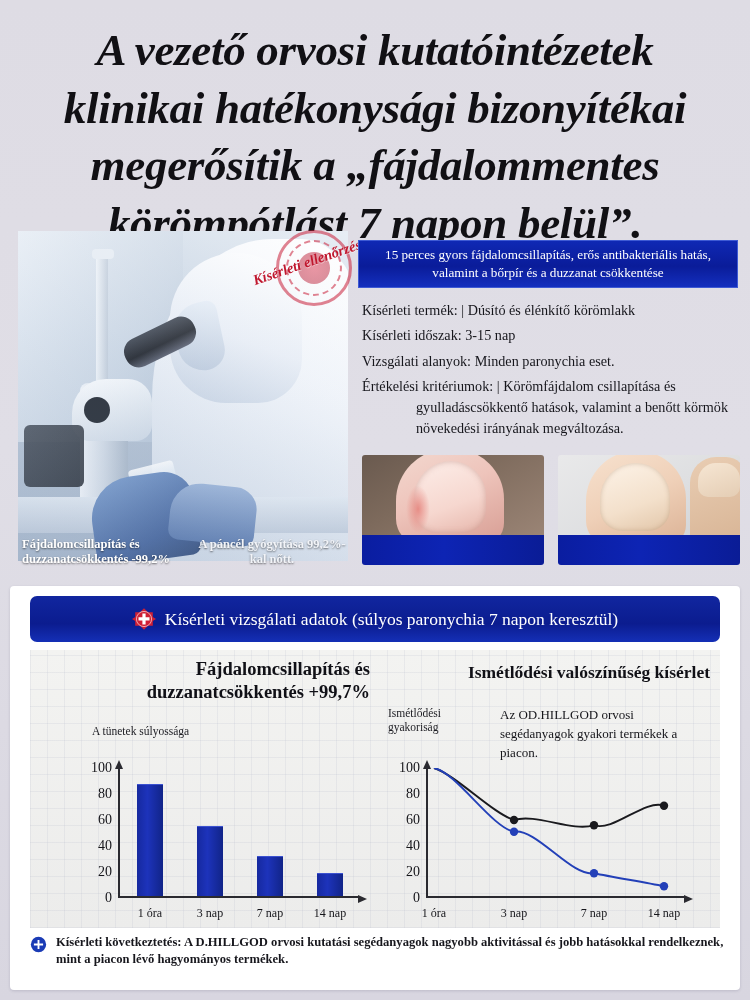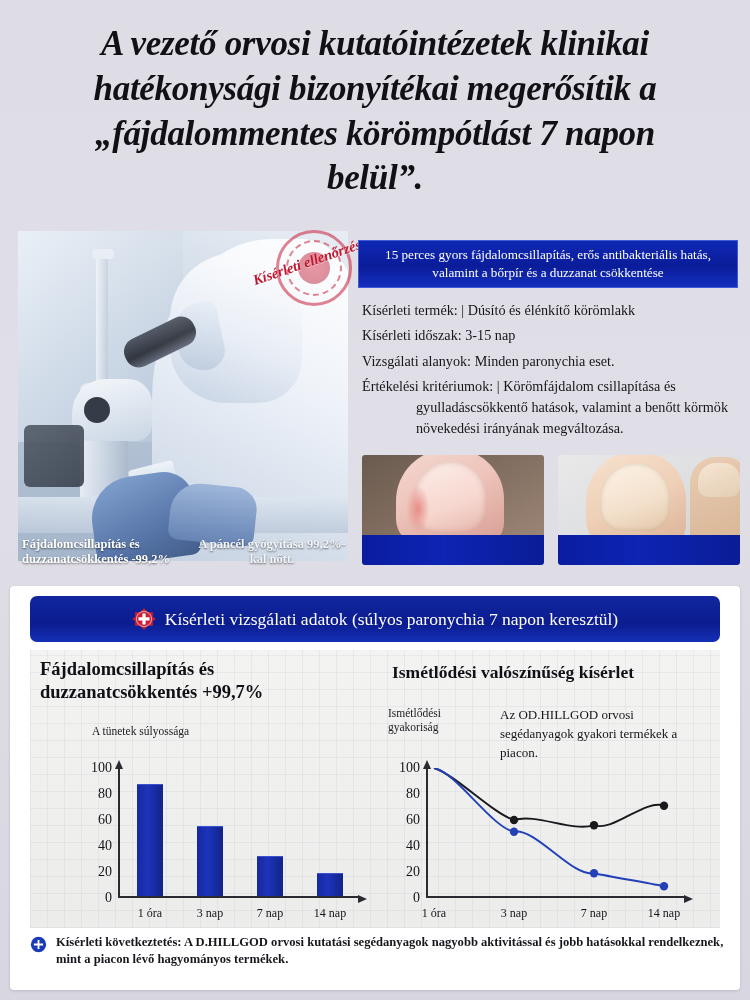--- a/index.html
+++ b/index.html
@@ -14,21 +14,21 @@
     width: 750px; height: 1000px;
     background: linear-gradient(180deg,#dedce4 0%, #e0dee6 45%, #d8d6e0 100%);
   }
 
   
   .headline {
     position: absolute; left: 55px; top: 22px; width: 640px;
     text-align: center;
     font-family: "Liberation Serif", serif;
     font-style: italic; font-weight: 700;
-    font-size: 35px; line-height: 1.28;
+    font-size: 45px; line-height: 1.28;
     color: #111014;
     letter-spacing: -0.3px;
   }
 
   
   .hero-photo {
     position: absolute; left: 18px; top: 231px;
     width: 330px; height: 330px;
     overflow: hidden;
     background: linear-gradient(160deg,#cfd8e4 0%, #b9c6d6 35%, #9fb0c6 100%);
@@ -282,21 +282,21 @@
       repeating-linear-gradient(0deg, rgba(170,175,195,.16) 0 1px, rgba(0,0,0,0) 1px 17px),
       repeating-linear-gradient(90deg, rgba(170,175,195,.16) 0 1px, rgba(0,0,0,0) 1px 17px),
       linear-gradient(180deg,#f3f3f1 0%, #ececeb 100%);
   }
   .chart { position: absolute; top: 0; height: 278px; }
   .chart-left  { left: 0;     width: 350px; }
   .chart-right { left: 352px; width: 338px; }
 
   .chart h3 {
     position: absolute; top: 8px; left: 10px; right: 10px;
-    text-align: left;
+    text-align: right;
     font-family: "Liberation Serif", serif;
     font-weight: 700; font-size: 18.5px; line-height: 1.24;
     color: #101016;
   }
   .chart-right h3 { top: 12px; font-size: 17.5px; }
 
   .axis-label {
     position: absolute;
     font-family: "Liberation Serif", serif;
     font-size: 11.5px; line-height: 1.25; color: #1c1c22;

